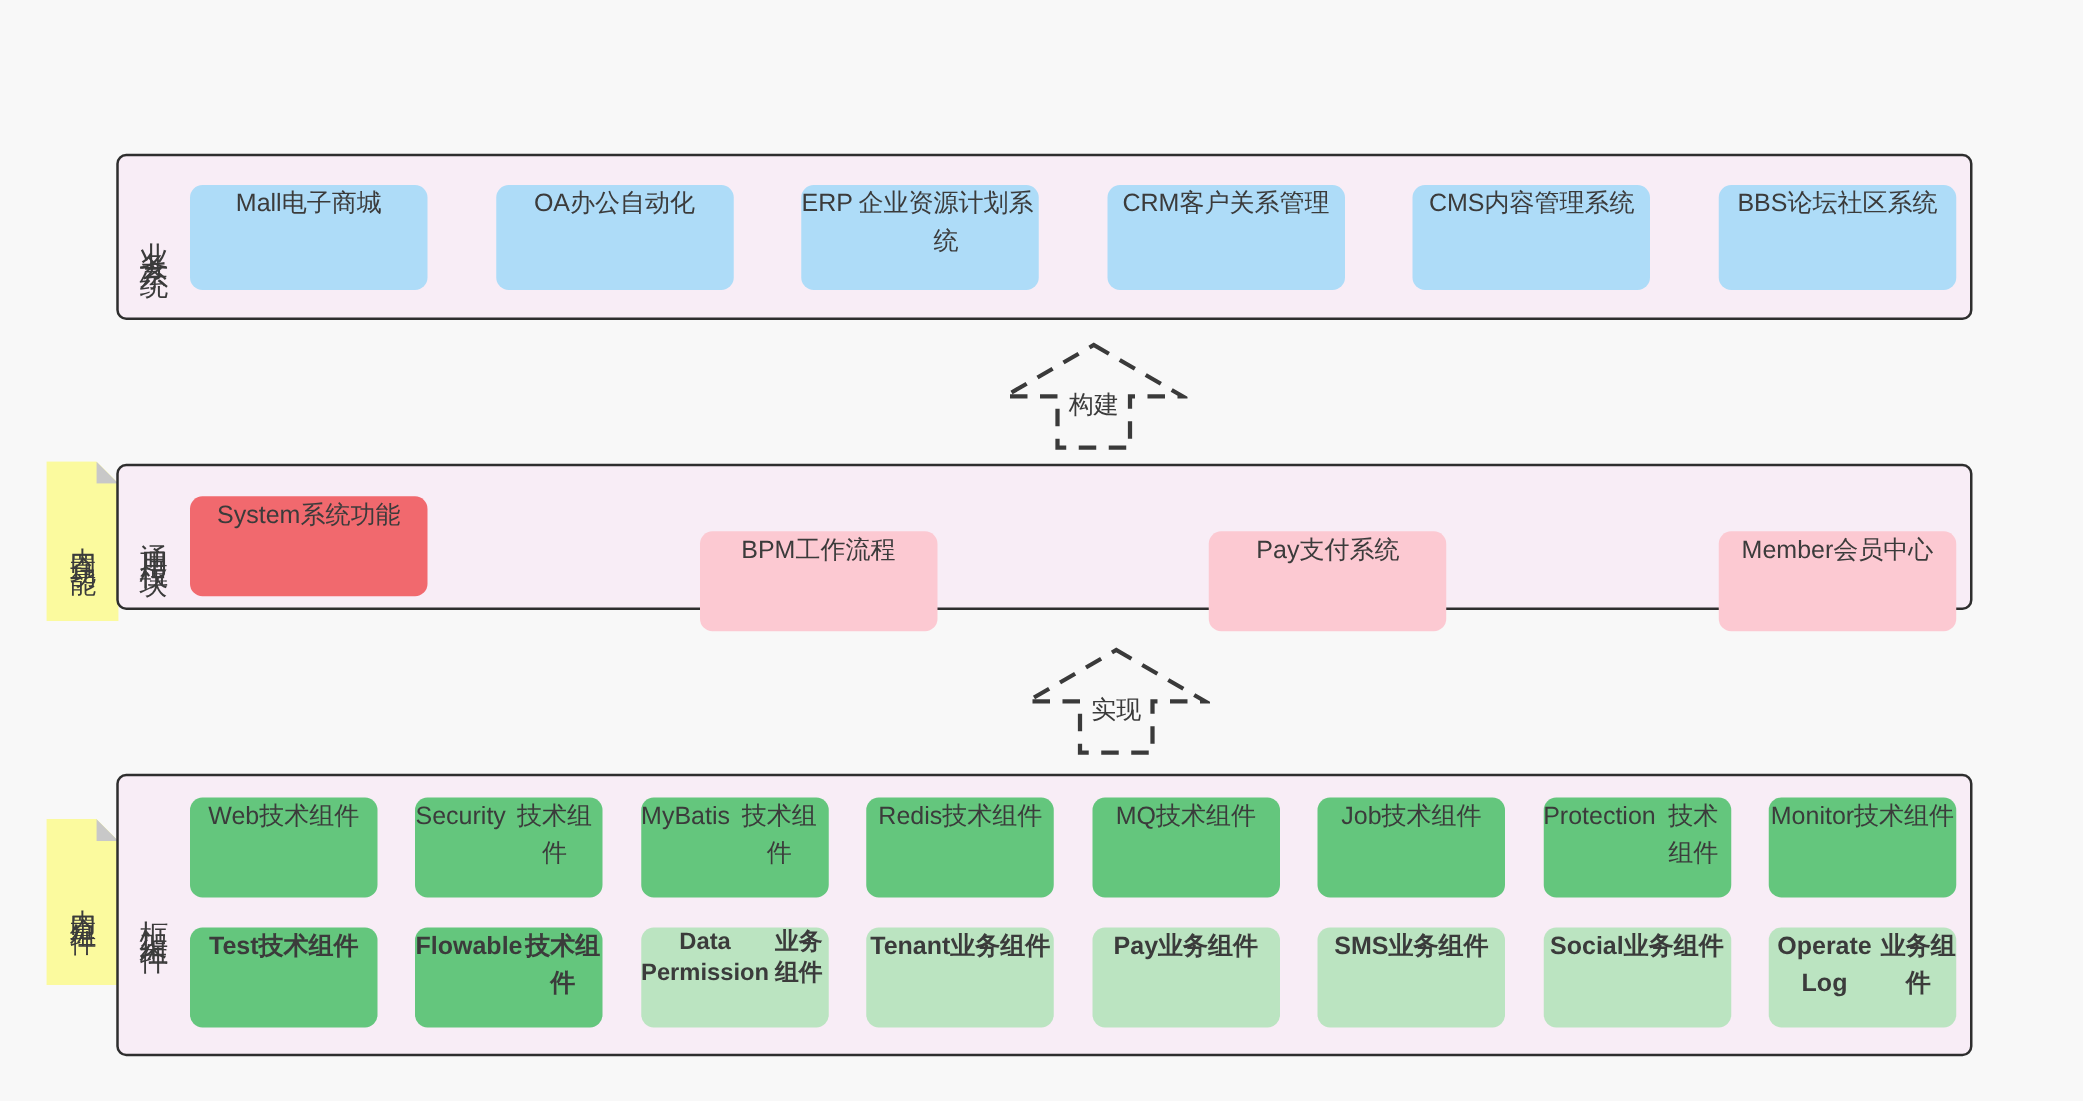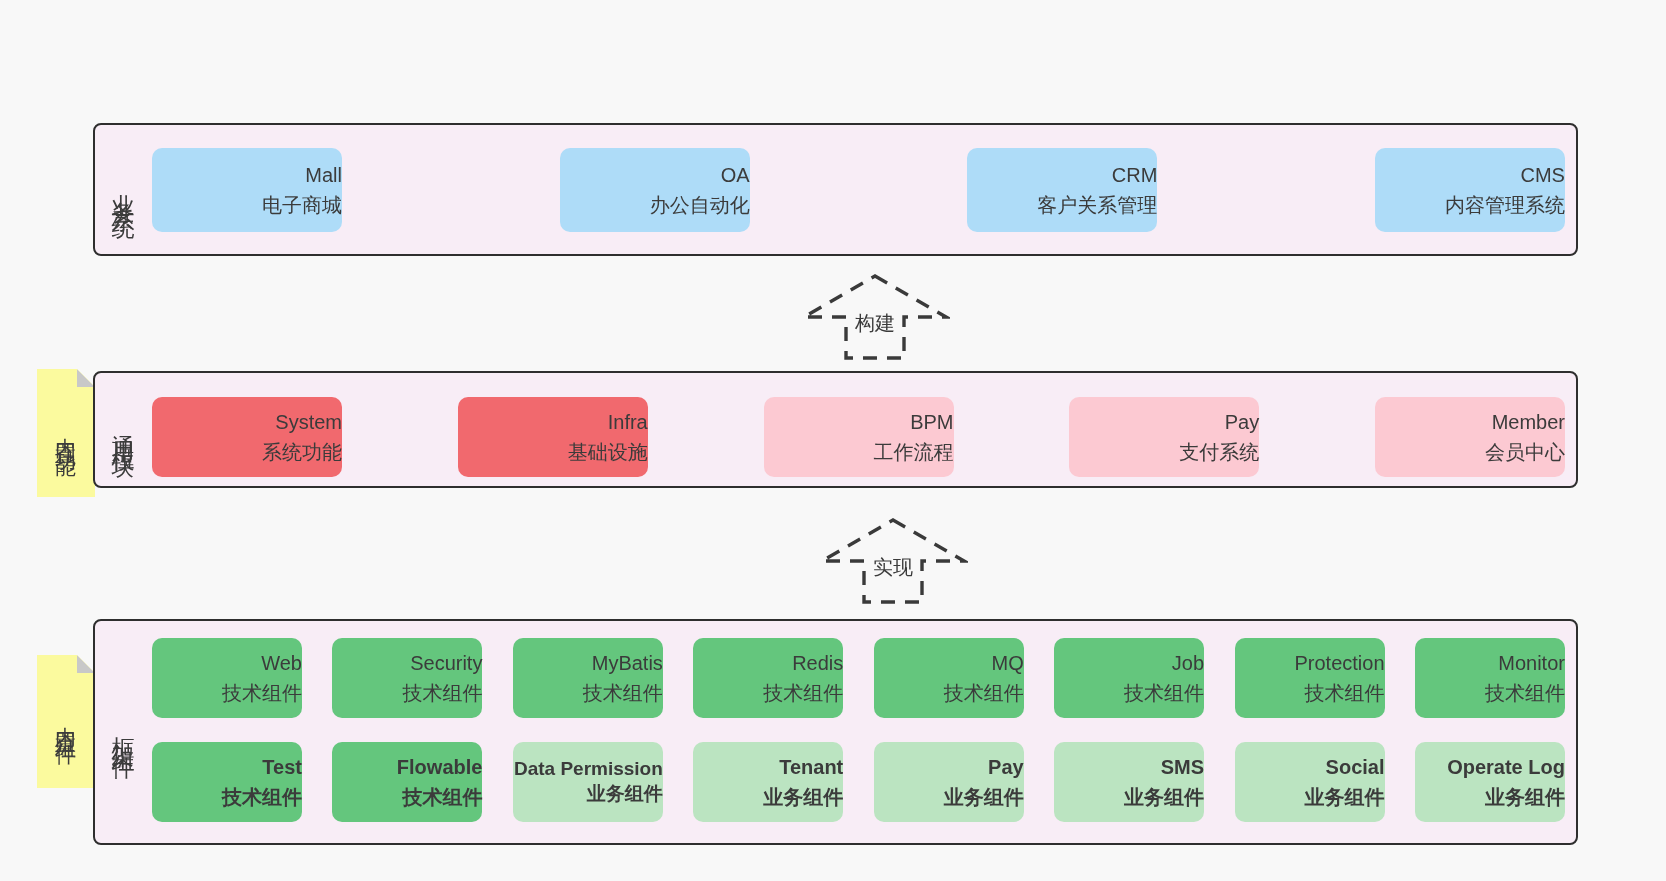--- a/index.html
+++ b/index.html
@@ -30,31 +30,31 @@
     position:absolute;left:57px;right:11px;
     display:flex;justify-content:space-between;
   }
   #panel-business .row{top:23px;}
   #panel-modules .row{top:24px;}
   #panel-framework .row1{top:17px;}
   #panel-framework .row2{top:121px;font-weight:bold;}
 
   .card{
     box-sizing:border-box;border-radius:10px;
-    display:flex;flex-direction:column;align-items:flex-end;justify-content:center;
+    display:flex;align-items:flex-start;justify-content:center;
     text-align:center;font-size:20px;line-height:1.5;color:#3b3b3b;
     flex:0 0 auto;
   }
   .w190{width:190px;height:84px;}
   #panel-modules .w190{height:80px;}
   .w150{width:150px;height:80px;}
   .tight{line-height:1.3;font-size:19px;}
   .blue{background:#aedcf8;}
   .red{background:#f1696e;}
-  .pink{background:#fcc9d2;}
+  .pink{background:#fcc9d2;margin-top:28px;}
   .green{background:#64c67d;}
   .green-light{background:#bbe4c1;}
 
   .sticky{
     position:absolute;left:37px;width:58px;background:#fbfa9e;z-index:1;
     display:flex;align-items:center;justify-content:center;
     clip-path:polygon(0 0,calc(100% - 18px) 0,100% 18px,100% 100%,0 100%);
   }
   #sticky-modules{top:369px;height:128px;}
   #sticky-framework{top:655px;height:133px;}
@@ -79,26 +79,34 @@
   <div class="row">
     <div class="card blue w190">
       <div>Mall</div>
       <div>电子商城</div>
     </div>
     <div class="card blue w190">
       <div>OA</div>
       <div>办公自动化</div>
     </div>
     <div class="card blue w190">
+      <div>ERP</div>
+      <div>企业资源计划系统</div>
+    </div>
+    <div class="card blue w190">
       <div>CRM</div>
       <div>客户关系管理</div>
     </div>
     <div class="card blue w190">
       <div>CMS</div>
       <div>内容管理系统</div>
+    </div>
+    <div class="card blue w190">
+      <div>BBS</div>
+      <div>论坛社区系统</div>
     </div>
   </div>
 </div>
 
 <svg class="arrow" id="arrow-build" width="150" height="90" viewBox="0 0 150 90">
   <polygon points="75,4 146,45 104,45 104,86 46,86 46,45 4,45" fill="#f8f8f8" stroke="#3a3a3a" stroke-width="3.4" stroke-dasharray="14 10"></polygon>
   <text x="75" y="58" text-anchor="middle" class="arrow-label">构建</text>
 </svg>
 
 <div class="sticky" id="sticky-modules">
@@ -108,24 +116,20 @@
 
 <div class="panel" id="panel-modules">
   <div class="vwrap">
     <span class="vtext">通用模块</span>
   </div>
   <div class="row">
     <div class="card red w190">
       <div>System</div>
       <div>系统功能</div>
     </div>
-    <div class="card red w190">
-      <div>Infra</div>
-      <div>基础设施</div>
-    </div>
     <div class="card pink w190">
       <div>BPM</div>
       <div>工作流程</div>
     </div>
     <div class="card pink w190">
       <div>Pay</div>
       <div>支付系统</div>
     </div>
     <div class="card pink w190">
       <div>Member</div>

